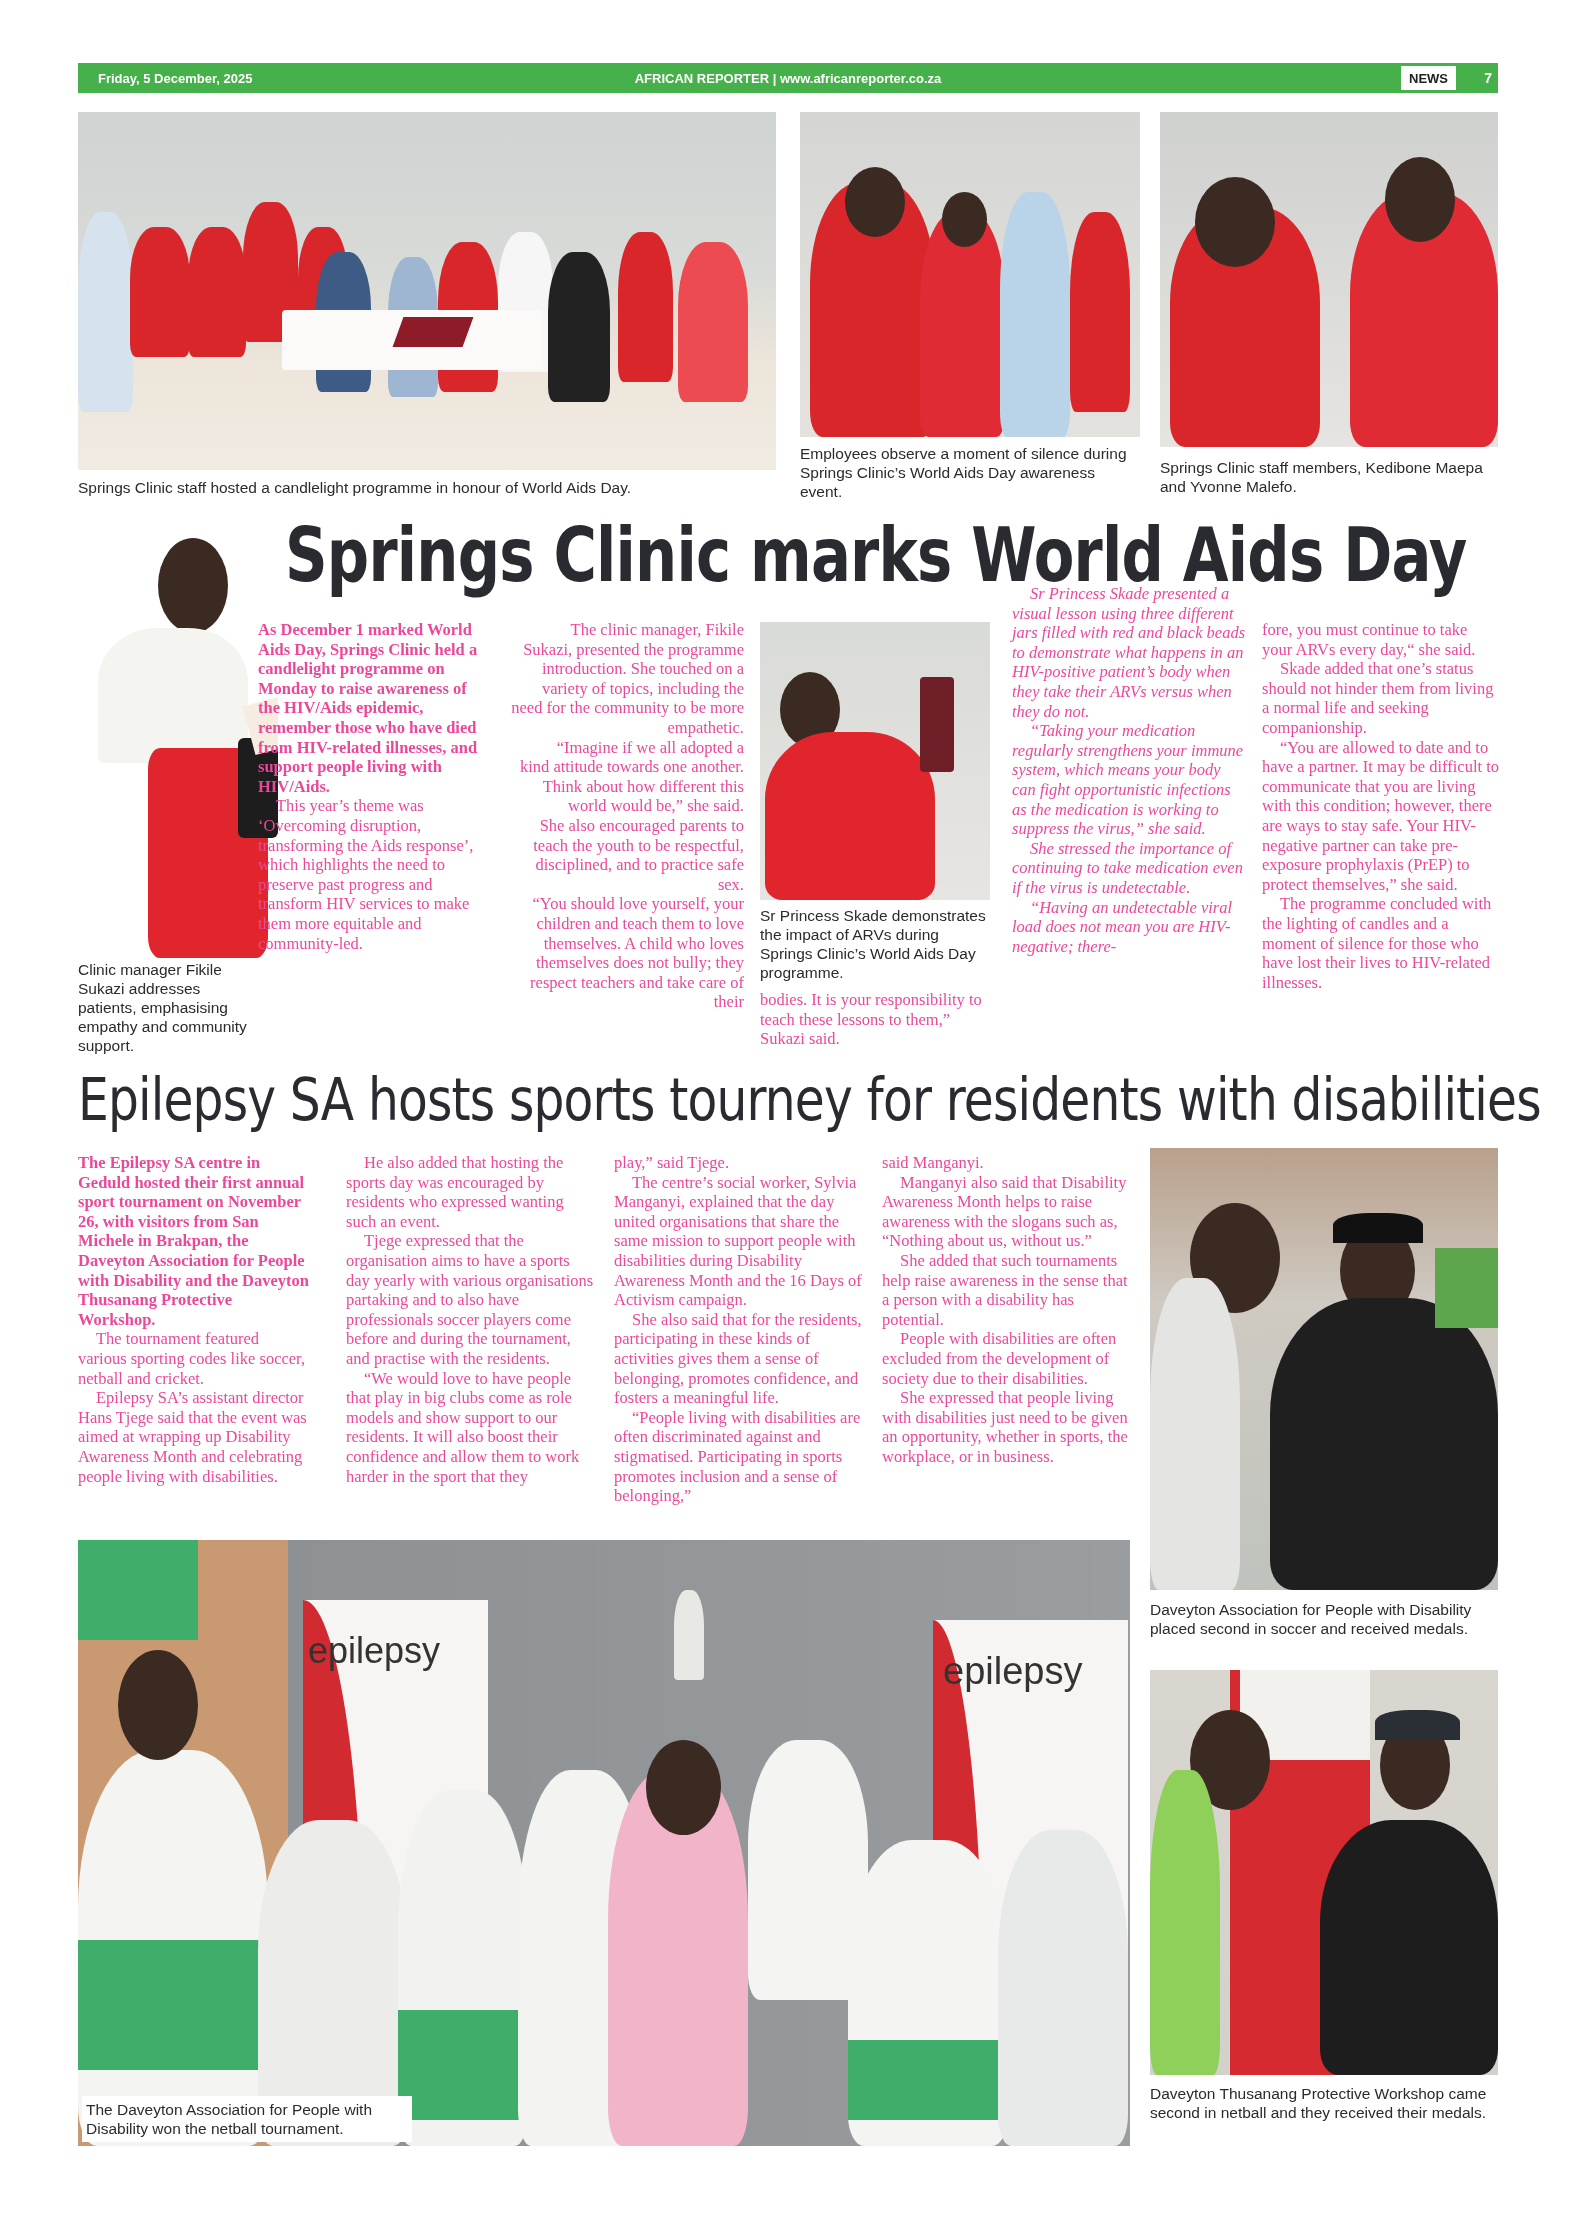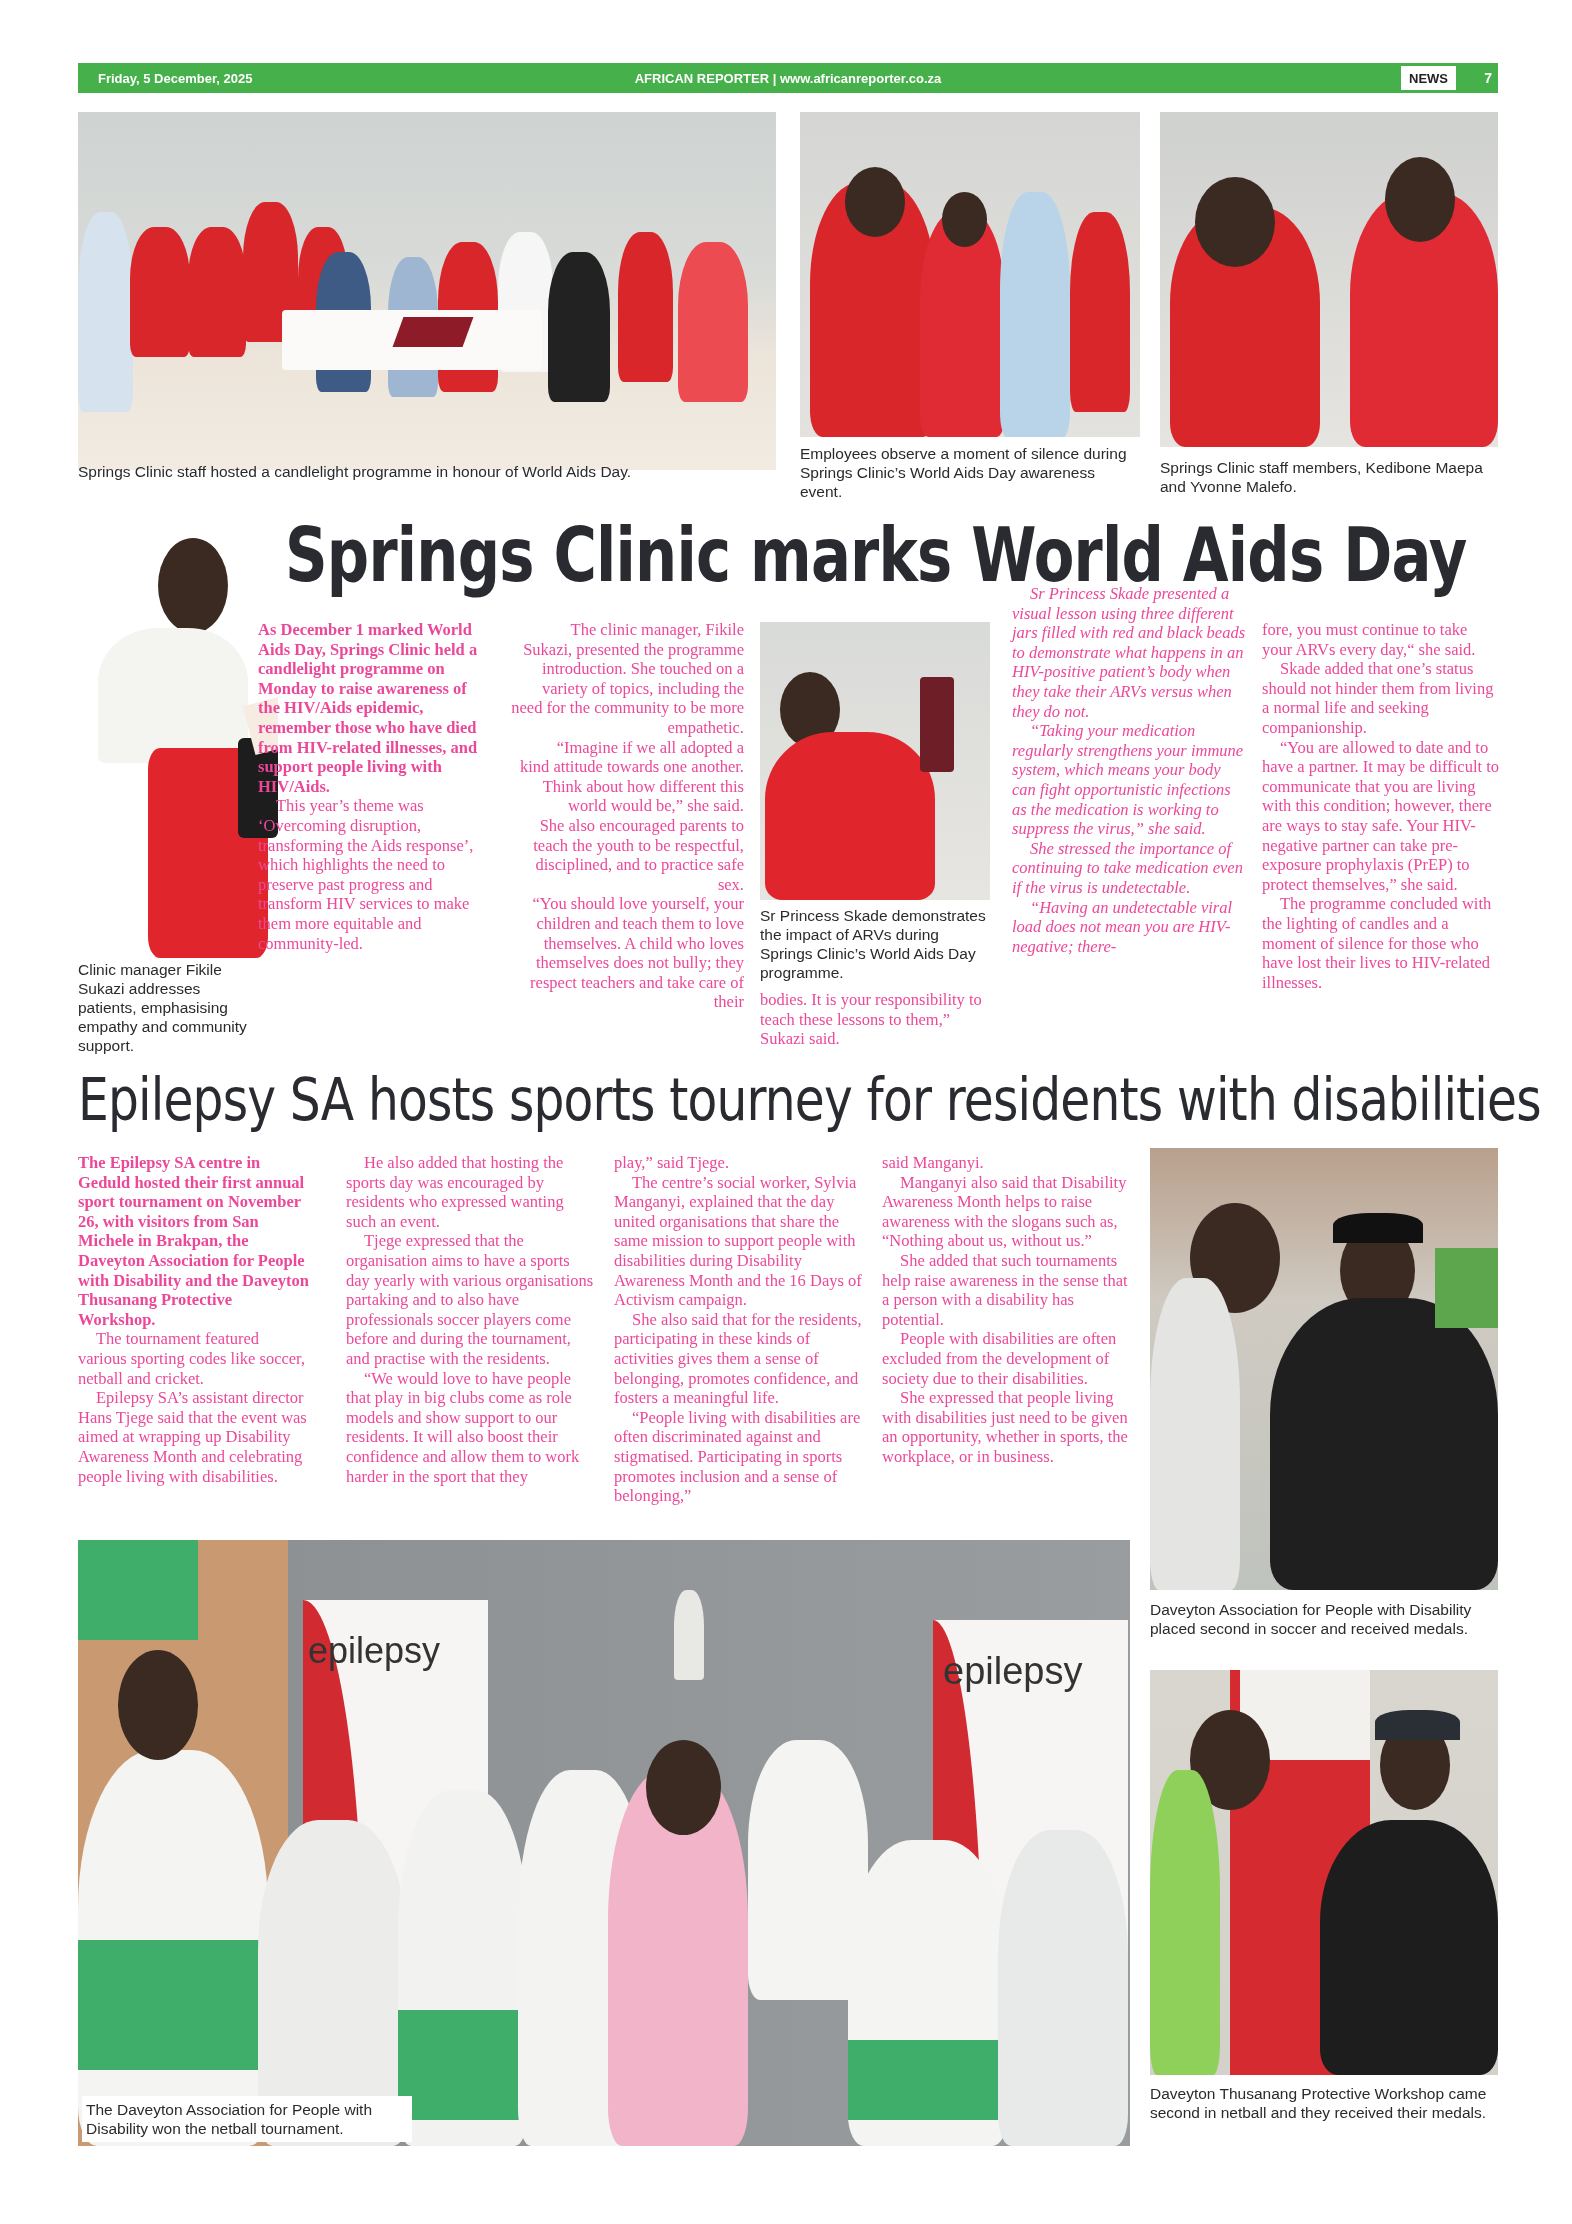--- a/index.html
+++ b/index.html
@@ -54,21 +54,21 @@
     <div class="person" style="left:310px;top:85px;width:50px;height:140px;background:#9fb6d3;"></div>
     <div class="person" style="left:360px;top:70px;width:60px;height:150px;background:#d8262a;"></div>
     <div class="person" style="left:420px;top:60px;width:55px;height:140px;background:#f6f6f6;"></div>
     <div class="person" style="left:470px;top:80px;width:62px;height:150px;background:#222;"></div>
     <div class="person" style="left:540px;top:60px;width:55px;height:150px;background:#d8262a;"></div>
     <div class="person" style="left:600px;top:70px;width:70px;height:160px;background:#ec4b52;"></div>
   </div>
   <div style="position:absolute;left:204px;top:198px;width:260px;height:60px;background:#fbfaf8;border-radius:4px;"></div>
   <div style="position:absolute;left:320px;top:205px;width:70px;height:30px;background:#8d1c28;transform:skewX(-20deg);"></div>
 </div>
-<div class="caption" style="left:78px;top:462px;width:700px;">Springs Clinic staff hosted a candlelight programme in honour of World Aids Day.</div>
+<div class="caption" style="left:78px;top:478px;width:700px;">Springs Clinic staff hosted a candlelight programme in honour of World Aids Day.</div>
 
 <div class="photo" style="left:800px;top:112px;width:340px;height:325px;background:linear-gradient(180deg,#d5d6d4 0%,#e4e2de 100%);">
   <div class="person" style="left:10px;top:70px;width:125px;height:255px;background:#d8262a;"></div>
   <div class="head" style="left:45px;top:55px;width:60px;height:70px;"></div>
   <div class="person" style="left:120px;top:100px;width:85px;height:225px;background:#e02b34;"></div>
   <div class="head" style="left:142px;top:80px;width:45px;height:55px;"></div>
   <div class="person" style="left:200px;top:80px;width:70px;height:245px;background:#b9d3e8;"></div>
   <div class="person" style="left:270px;top:100px;width:60px;height:200px;background:#d8262a;"></div>
 </div>
 <div class="caption" style="left:800px;top:444px;width:340px;">Employees observe a moment of silence during Springs Clinic’s World Aids Day awareness event.</div>

